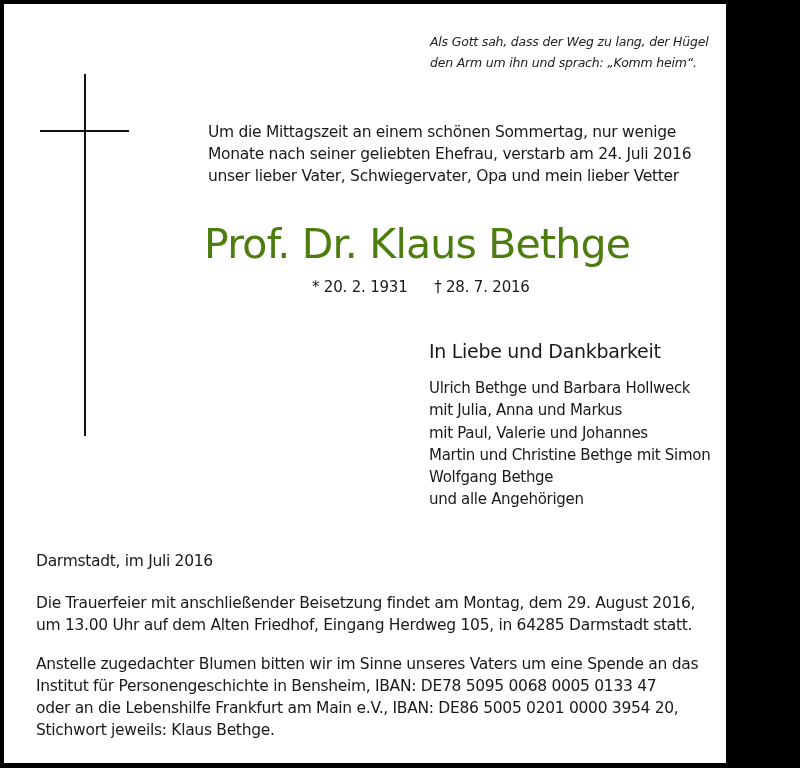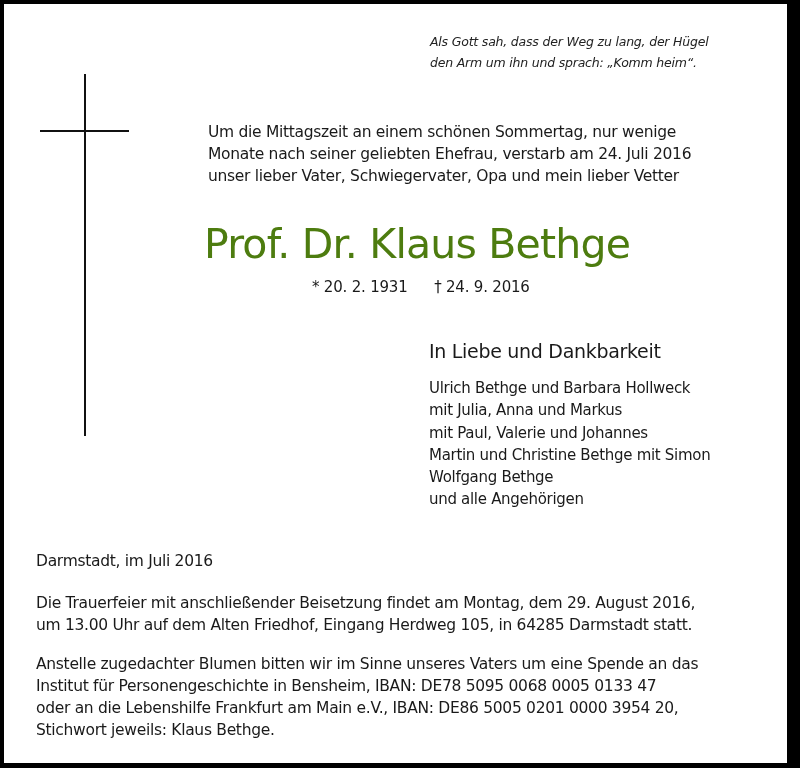--- a/index.html
+++ b/index.html
@@ -1,18 +1,18 @@
 <!DOCTYPE html>
 <html><head>
   <meta charset="utf-8">
   <style>
     html, body { margin: 0; padding: 0; }
     body { width: 800px; height: 768px; background: #000; position: relative; overflow: hidden; }
     .sheet {
-      position: absolute; left: 4px; top: 4px; width: 783px; height: 759px;
+      position: absolute; left: 4px; top: 4px; width: 722px; height: 759px;
       background: #fff; color: #1a1a1a;
       font-family: "DejaVu Sans", sans-serif;
       text-decoration: underline;
     }
     .cross-v { position: absolute; left: 80px; top: 70px; width: 2px; height: 362px; background: #111; }
     .cross-h { position: absolute; left: 36px; top: 126px; width: 89px; height: 2px; background: #111; }
     .quote {
       position: absolute; left: 426px; top: 27px; width: 350px;
       font-style: italic; font-size: 12.5px; line-height: 21px; color: #222;
       letter-spacing: -0.2px;
@@ -68,21 +68,21 @@
   <div class="intro">
     <div>Um die Mittagszeit an einem schönen Sommertag, nur wenige</div>
     <div>Monate nach seiner geliebten Ehefrau, verstarb am 24. Juli 2016</div>
     <div>unser lieber Vater, Schwiegervater, Opa und mein lieber Vetter</div>
   </div>
 
   <div class="name">Prof. Dr. Klaus Bethge</div>
 
   <div class="dates">
     <span>* 20. 2. 1931</span>
-    <span>† 24. 9. 2016</span>
+    <span>† 28. 7. 2016</span>
   </div>
 
   <div class="thanks">In Liebe und Dankbarkeit</div>
 
   <div class="family">
     <div>Ulrich Bethge und Barbara Hollweck</div>
     <div>mit Julia, Anna und Markus</div>
     <div>mit Paul, Valerie und Johannes</div>
     <div>Martin und Christine Bethge mit Simon</div>
     <div>Wolfgang Bethge</div>

